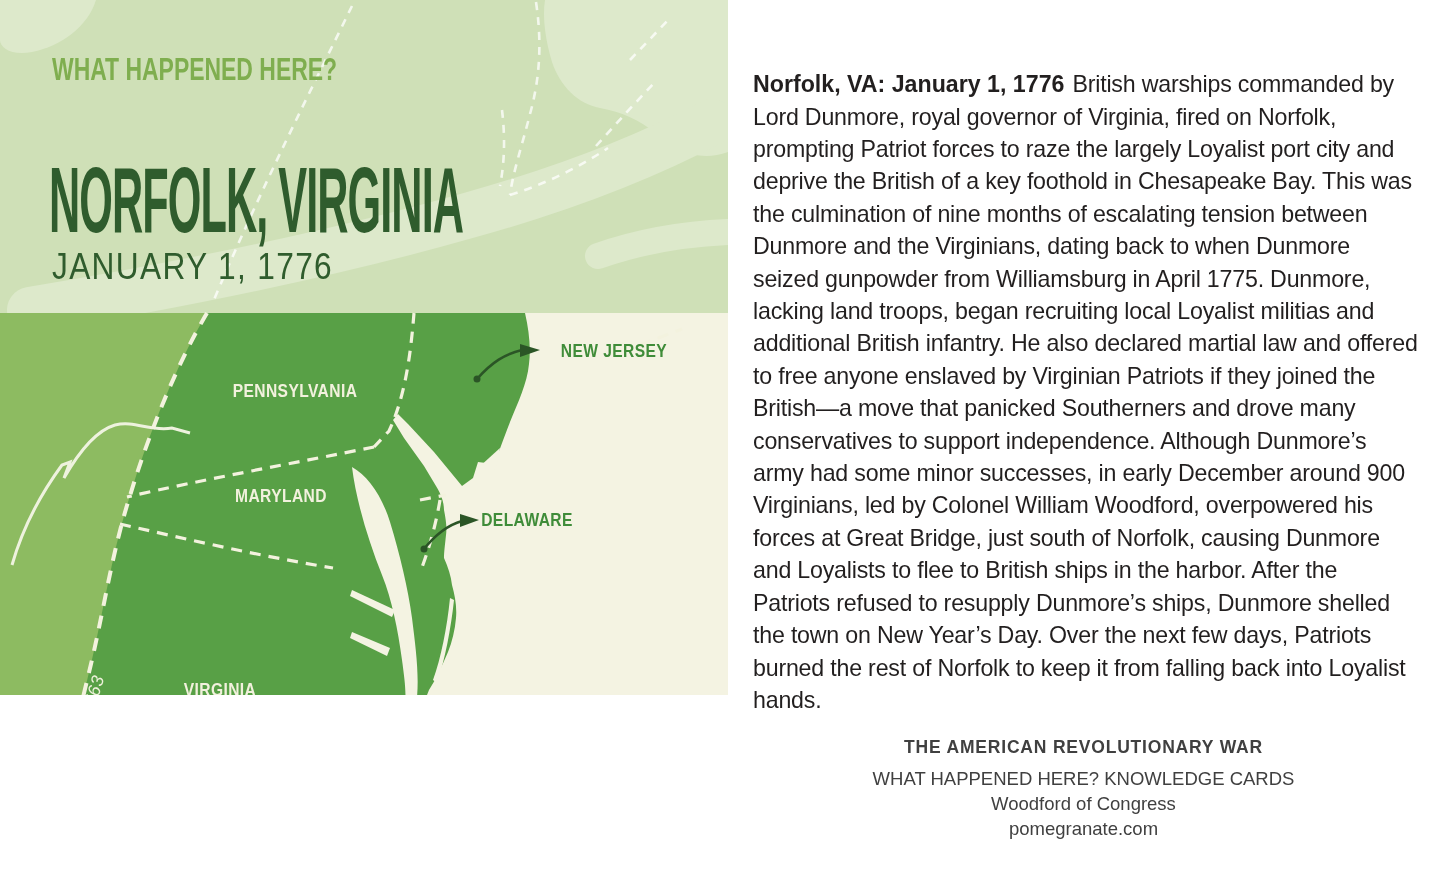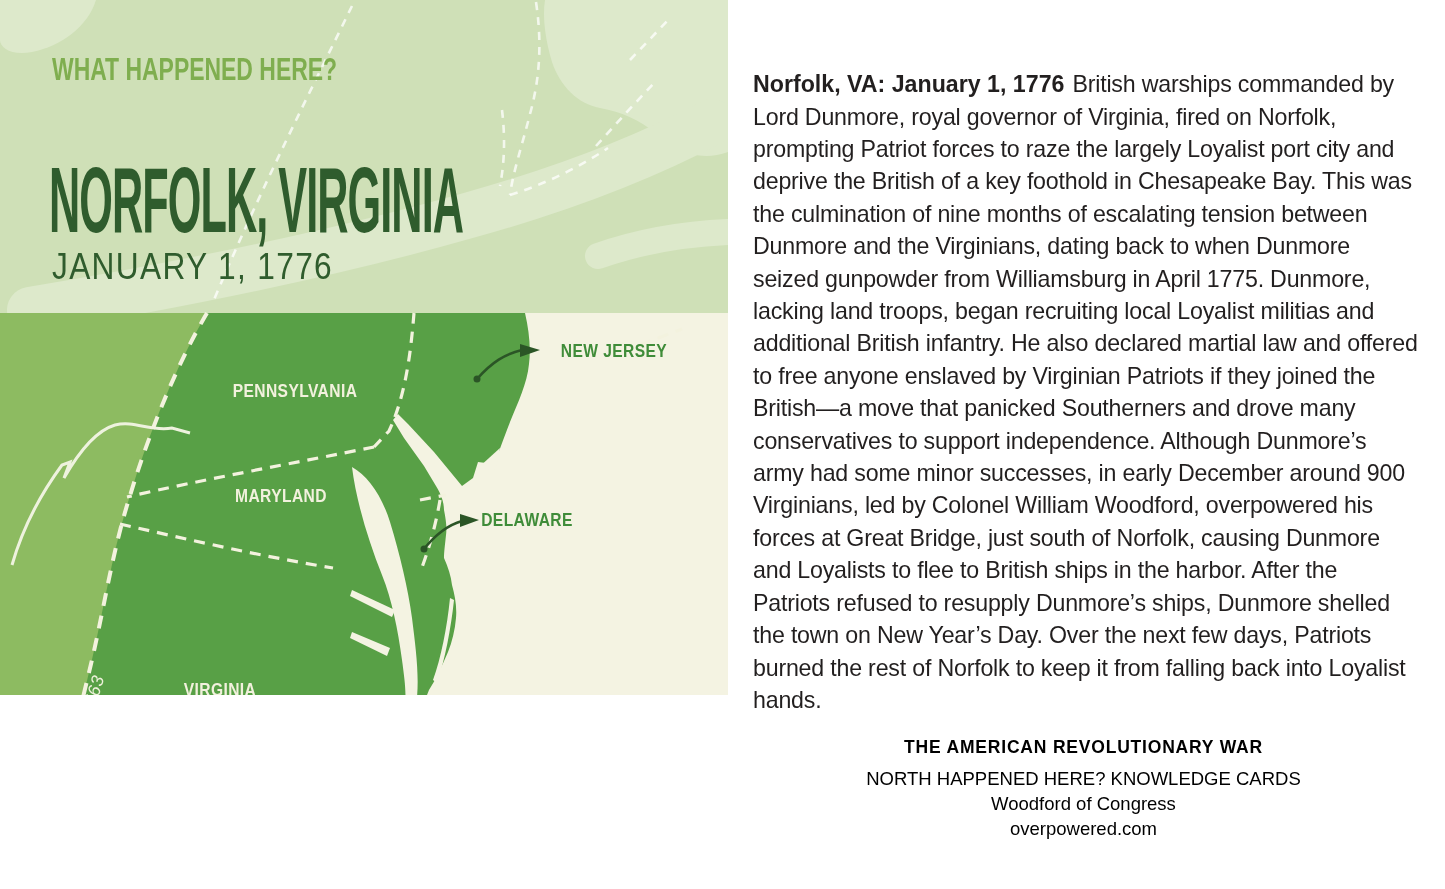--- a/index.html
+++ b/index.html
@@ -43,21 +43,21 @@
   
   .card-right{
     position:absolute;left:728px;top:0;width:831px;height:889px;background:#ffffff;
   }
   .article{
     position:absolute;left:25px;top:45px;width:665px;
     font-size:23.2px;line-height:32.4px;color:#221f1f;letter-spacing:-0.2px;
   }
   .article .lead{font-weight:bold;margin-right:8px;letter-spacing:0;}
   .footer{
-    position:absolute;left:28px;top:737px;width:655px;text-align:center;color:#000000;
+    position:absolute;left:28px;top:737px;width:655px;text-align:center;color:#404040;
   }
   .footer .f1{font-weight:bold;font-size:17.5px;letter-spacing:0.8px;margin-bottom:9px;}
   .footer .fl{font-size:18.5px;line-height:24.8px;}
 </style>
 </head>
 <body>
 
 <div class="card-left">
 
   <svg class="map-svg" width="728" height="889" viewBox="0 0 728 889">
@@ -167,17 +167,17 @@
   <div class="maplabel green" style="left:614px;top:351px;">NEW JERSEY</div>
   <div class="maplabel green" style="left:527px;top:520px;">DELAWARE</div>
   <div class="proclamation">Proclamation Line of 1763</div>
 </div>
 
 <div class="card-right">
   <p class="article"><span class="lead">Norfolk, VA: January 1, 1776</span><span>British warships commanded by Lord Dunmore, royal governor of Virginia, fired on Norfolk, prompting Patriot forces to raze the largely Loyalist port city and deprive the British of a key foothold in Chesapeake Bay. This was the culmination of nine months of escalating tension between Dunmore and the Virginians, dating back to when Dunmore seized gunpowder from Williamsburg in April 1775. Dunmore, lacking land troops, began recruiting local Loyalist militias and additional British infantry. He also declared martial law and offered to free anyone enslaved by Virginian Patriots if they joined the British—a move that panicked Southerners and drove many conservatives to support independence. Although Dunmore’s army had some minor successes, in early December around 900 Virginians, led by Colonel William Woodford, overpowered his forces at Great Bridge, just south of Norfolk, causing Dunmore and Loyalists to flee to British ships in the harbor. After the Patriots refused to resupply Dunmore’s ships, Dunmore shelled the town on New Year’s Day. Over the next few days, Patriots burned the rest of Norfolk to keep it from falling back into Loyalist hands.</span></p>
 
   <div class="footer">
     <div class="f1">THE AMERICAN REVOLUTIONARY WAR</div>
-    <div class="fl">NORTH HAPPENED HERE? KNOWLEDGE CARDS</div>
+    <div class="fl">WHAT HAPPENED HERE? KNOWLEDGE CARDS</div>
     <div class="fl">Woodford of Congress</div>
-    <div class="fl">overpowered.com</div>
+    <div class="fl">pomegranate.com</div>
   </div>
 </div>
 
 </body></html>

